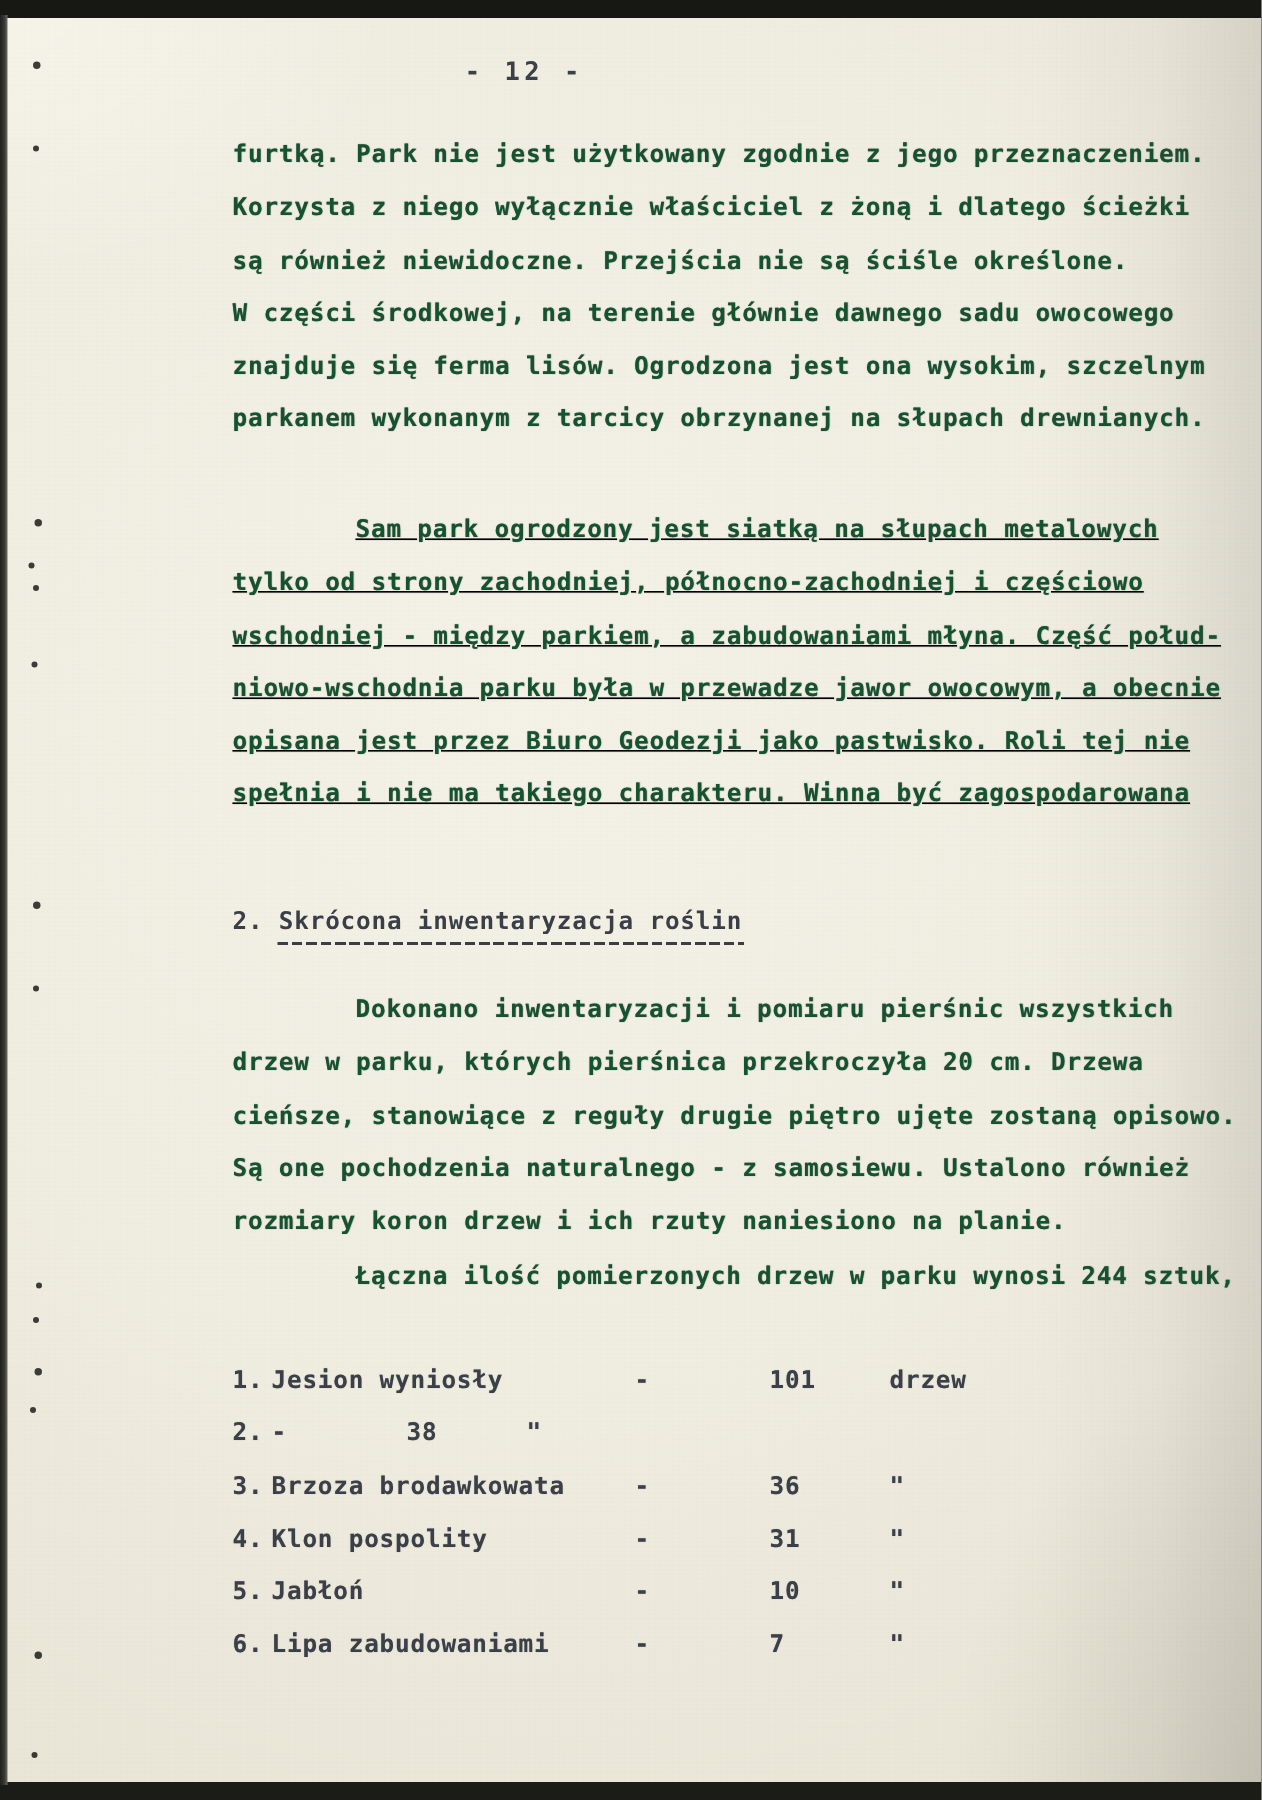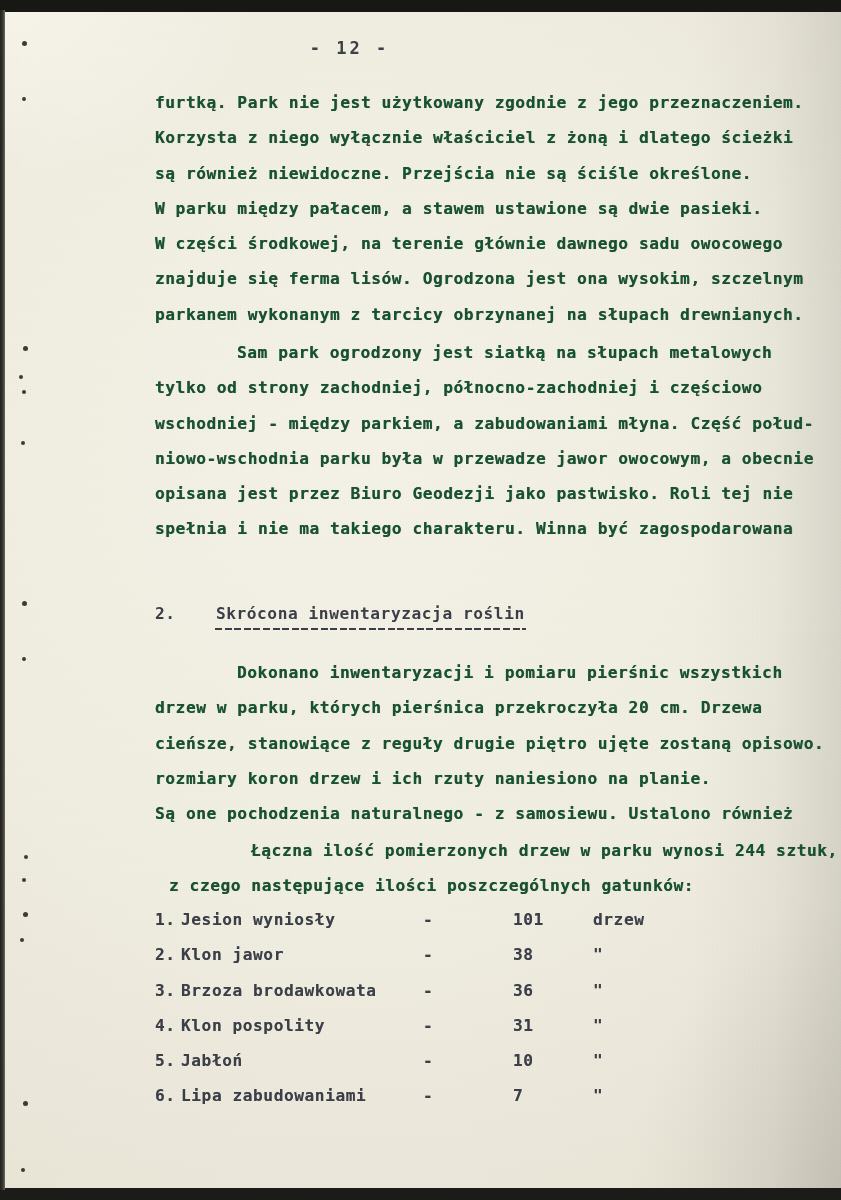--- a/index.html
+++ b/index.html
@@ -134,21 +134,20 @@
     line-height: 35.3px;
     color: #3a3e47;
     letter-spacing: 0.55px;
     white-space: pre;
     font-weight: 700;
   }
   .heading-num { }
   .heading-underlined {
     position: relative;
     display: inline-block;
-    margin-left: 30px;
   }
   .heading-underlined::after {
     content: "";
     position: absolute;
     left: -1px; right: -1px;
     bottom: 1px;
     height: 2.6px;
     background: repeating-linear-gradient(
       to right,
       #3a3e47 0px, #3a3e47 7px,
@@ -199,65 +198,62 @@
   <div class="paper-grain"></div>
 
   <div class="content">
 
     <div class="page-number">-  12  -</div>
 
     <div class="block" style="top: 85px;">
       <div class="line">furtką. Park nie jest użytkowany zgodnie z jego przeznaczeniem.</div>
       <div class="line">Korzysta z niego wyłącznie właściciel z żoną i dlatego ścieżki</div>
       <div class="line">są również niewidoczne. Przejścia nie są ściśle określone.</div>
-      <div class="line">W parku między pałacem, a stawem ustawione są dwie pasieki.</div>
       <div class="line">W części środkowej, na terenie głównie dawnego sadu owocowego</div>
       <div class="line">znajduje się ferma lisów. Ogrodzona jest ona wysokim, szczelnym</div>
       <div class="line">parkanem wykonanym z tarcicy obrzynanej na słupach drewnianych.</div>
     </div>
 
-    <div class="block" style="top: 335px;">
+    <div class="block" style="top: 335px; text-decoration: underline;">
       <div class="line indent">Sam park ogrodzony jest siatką na słupach metalowych</div>
       <div class="line">tylko od strony zachodniej, północno-zachodniej i częściowo</div>
       <div class="line">wschodniej - między parkiem, a zabudowaniami młyna. Część połud-</div>
       <div class="line">niowo-wschodnia parku była w przewadze jawor owocowym, a obecnie</div>
       <div class="line">opisana jest przez Biuro Geodezji jako pastwisko. Roli tej nie</div>
       <div class="line">spełnia i nie ma takiego charakteru. Winna być zagospodarowana</div>
     </div>
 
     <div class="block" style="top: 596px;">
       <div class="heading-row"><span class="heading-num">2. </span><span class="heading-underlined">Skrócona inwentaryzacja roślin</span></div>
     </div>
 
     <div class="block" style="top: 655px;">
       <div class="line indent">Dokonano inwentaryzacji i pomiaru pierśnic wszystkich</div>
       <div class="line">drzew w parku, których pierśnica przekroczyła 20 cm. Drzewa</div>
       <div class="line">cieńsze, stanowiące z reguły drugie piętro ujęte zostaną opisowo.</div>
+      <div class="line">Są one pochodzenia naturalnego - z samosiewu. Ustalono również</div>
       <div class="line">rozmiary koron drzew i ich rzuty naniesiono na planie.</div>
-      <div class="line">Są one pochodzenia naturalnego - z samosiewu. Ustalono również</div>
-    </div>
-
-    <div class="block" style="top: 833px; margin-left: 14px;">
+    </div>
+
+    <div class="block" style="top: 833px;">
       <div class="line indent">Łączna ilość pomierzonych drzew w parku wynosi 244 sztuk,</div>
-      <div class="line">z czego następujące ilości poszczególnych gatunków:</div>
     </div>
 
     <div class="species-list">
 
       <div class="species-row">
         <span class="sp-index">1.</span>
         <span class="sp-name">Jesion wyniosły</span>
         <span class="sp-dash">-</span>
         <span class="sp-count">101</span>
         <span class="sp-unit">drzew</span>
       </div>
 
       <div class="species-row">
         <span class="sp-index">2.</span>
-        <span class="sp-name">Klon jawor</span>
         <span class="sp-dash">-</span>
         <span class="sp-count">38</span>
         <span class="sp-unit">"</span>
       </div>
 
       <div class="species-row">
         <span class="sp-index">3.</span>
         <span class="sp-name">Brzoza brodawkowata</span>
         <span class="sp-dash">-</span>
         <span class="sp-count">36</span>

